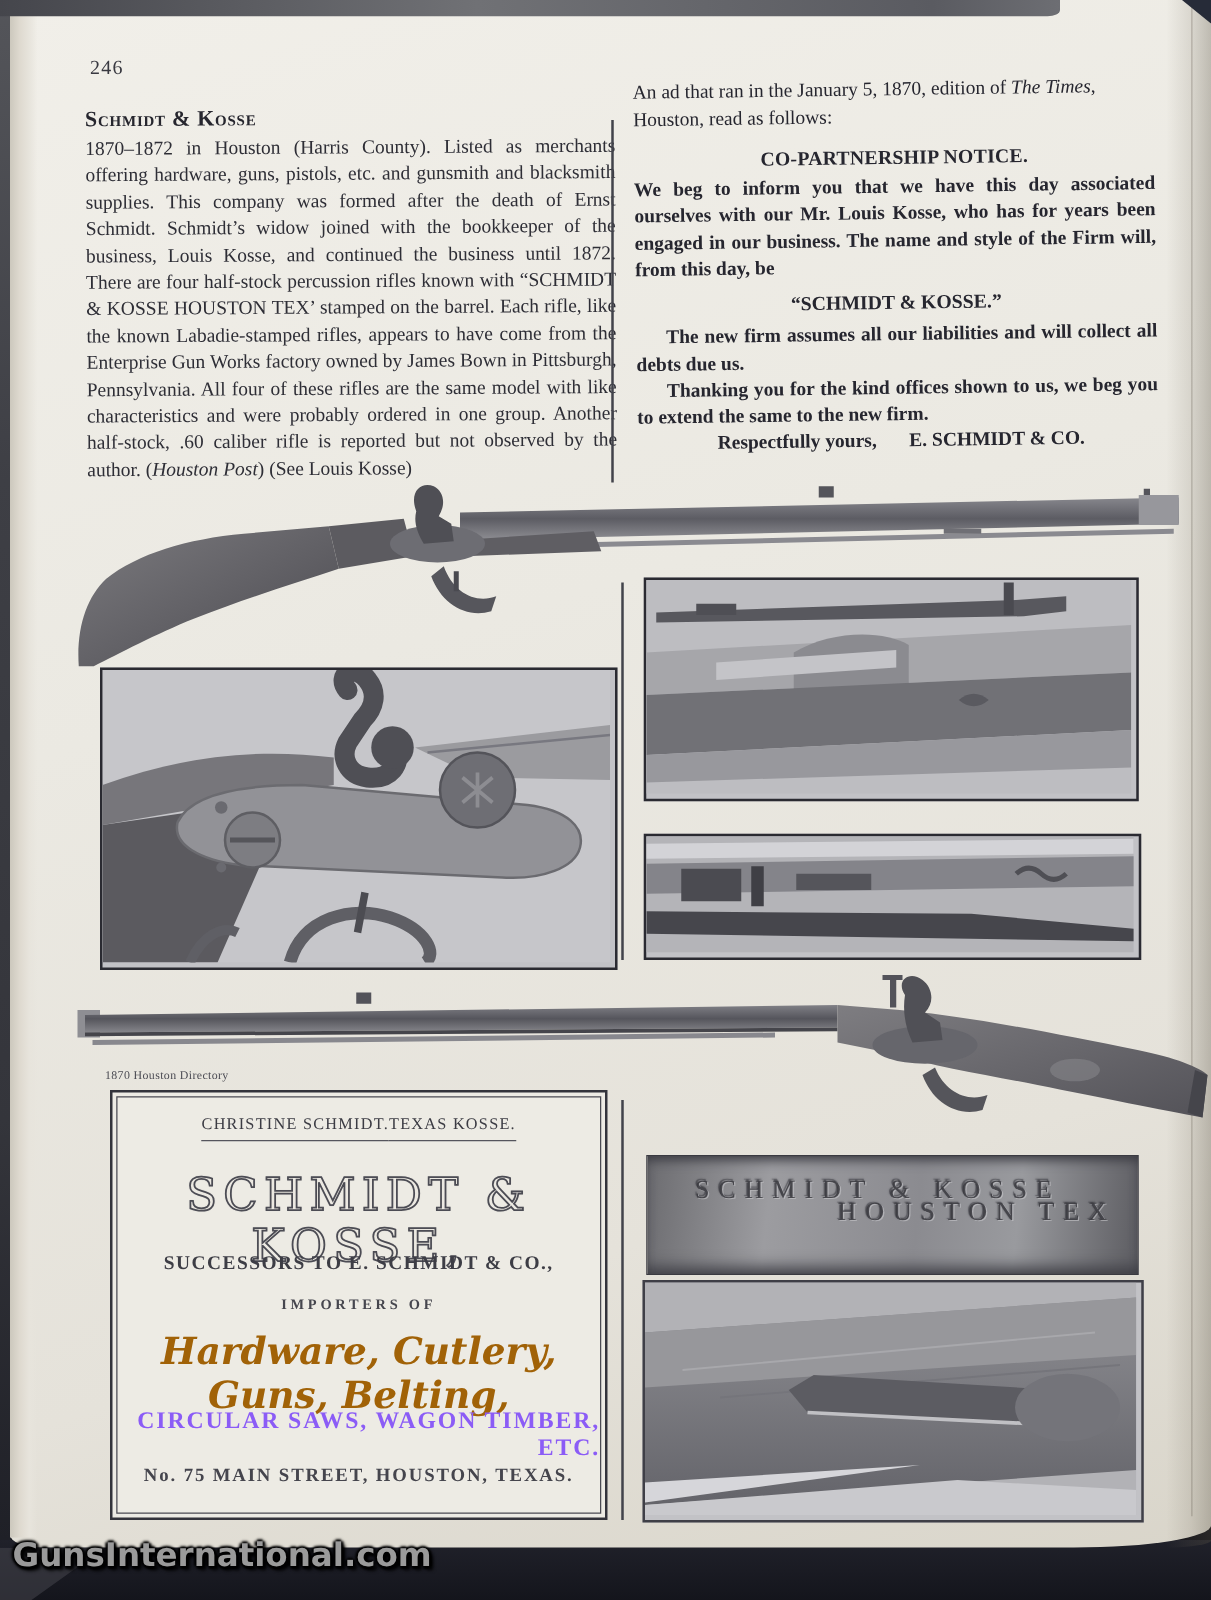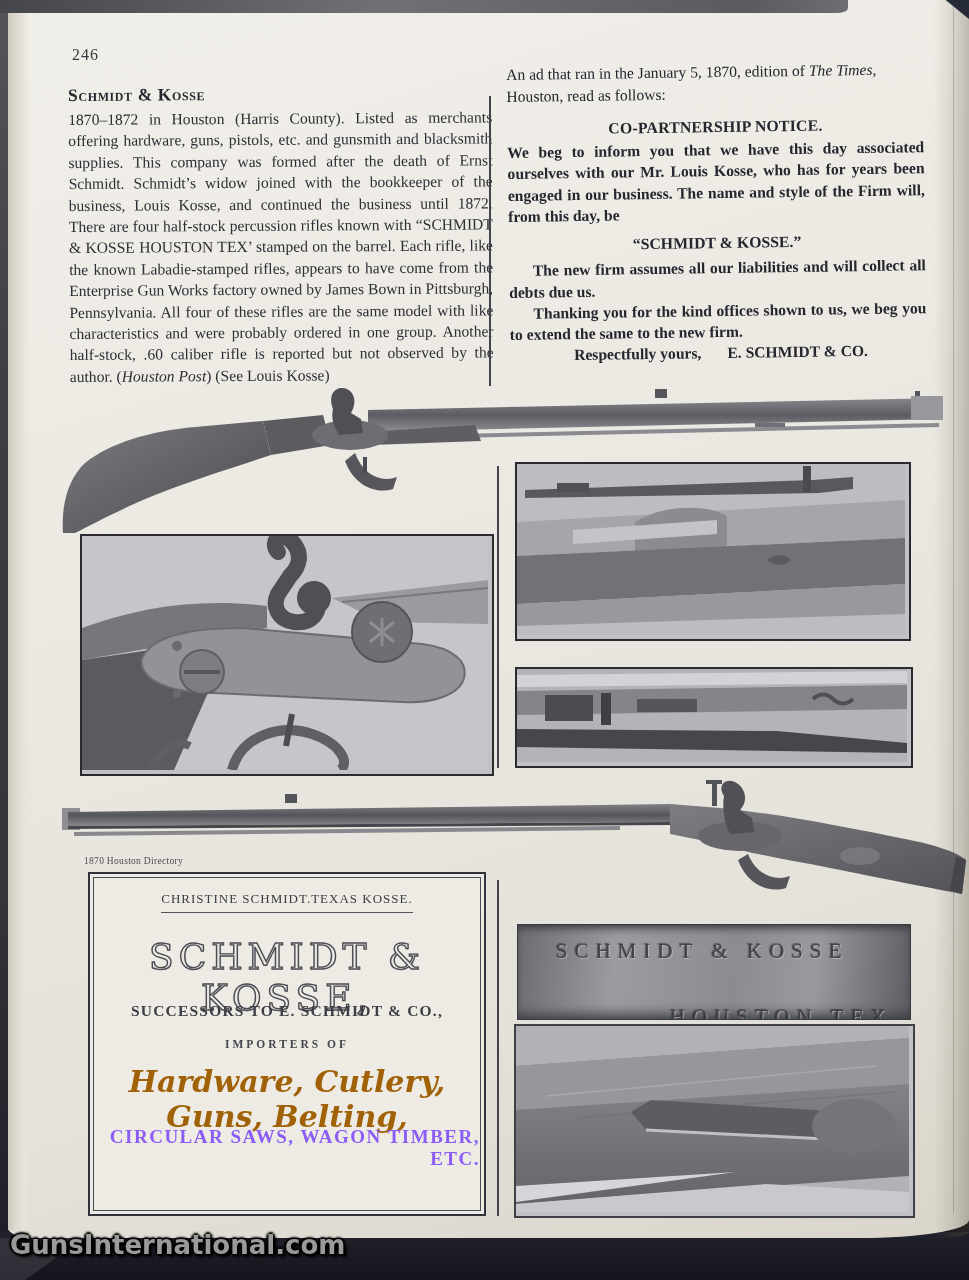--- a/index.html
+++ b/index.html
@@ -70,21 +70,21 @@
   .ad-caps{position:absolute;left:0;right:0;top:248px;text-align:right;font-size:19px;font-weight:bold;letter-spacing:1.5px;color:#8b5cf6;}
   .ad-address{position:absolute;left:0;right:0;top:295px;text-align:center;font-size:15px;font-weight:bold;letter-spacing:1.5px;color:#45454d;}
 
   
   .photo-stamp{left:509px;top:924px;width:392px;height:94px;border:1px solid #3a3a41;
     background:linear-gradient(96deg,#6c6c70 0%,#9c9ca0 25%,#8b8b90 55%,#999a9e 75%,#5d5d62 100%);
     box-shadow:inset 0 7px 9px -4px #393940,inset 0 -11px 12px -6px #3e3e45;}
   .stamp-line{position:absolute;font-size:21px;letter-spacing:7px;color:rgba(58,58,64,.88);
     text-shadow:1px 1px 0 rgba(205,205,210,.55),-1px -1px 1px rgba(28,28,34,.55);white-space:nowrap;}
   .stamp-1{left:38px;top:14px;}
-  .stamp-2{left:152px;top:32px;margin-top:48px;}
+  .stamp-2{left:152px;top:32px;}
   .photo-closeup{left:506px;top:1024px;width:397px;height:190px;border:2px solid #3f3f47;}
 
   
   .watermark{position:absolute;left:10px;top:1230px;z-index:6;
     font-family:"DejaVu Sans",sans-serif;font-weight:bold;font-size:26px;color:#9a9a9a;
     text-shadow:2px 0 2px #000,-2px 0 2px #000,0 2px 2px #000,0 -2px 2px #000,3px 3px 3px #000;}
 </style>
 </head>
 <body>
 
@@ -235,20 +235,21 @@
     <div class="ad-inner">
       <div class="ad-names">
         <span>CHRISTINE SCHMIDT.</span>
         <span>TEXAS KOSSE.</span>
       </div>
       <div class="ad-company">SCHMIDT &amp; KOSSE,</div>
       <div class="ad-successors">SUCCESSORS TO E. SCHMIDT &amp; CO.,</div>
       <div class="ad-importers">IMPORTERS OF</div>
       <div class="ad-script">Hardware, Cutlery, Guns, Belting,</div>
       <div class="ad-caps">CIRCULAR SAWS, WAGON TIMBER, ETC.</div>
+      <div class="ad-address">No. 75 MAIN STREET, HOUSTON, TEXAS.</div>
     </div>
   </div>
 
   <figure class="photo photo-stamp">
     <div class="stamp-line stamp-1">SCHMIDT &amp; KOSSE</div>
     <div class="stamp-line stamp-2">HOUSTON TEX</div>
   </figure>
 
   <figure class="photo photo-closeup">
     <svg width="393" height="186" viewBox="0 0 393 186">

